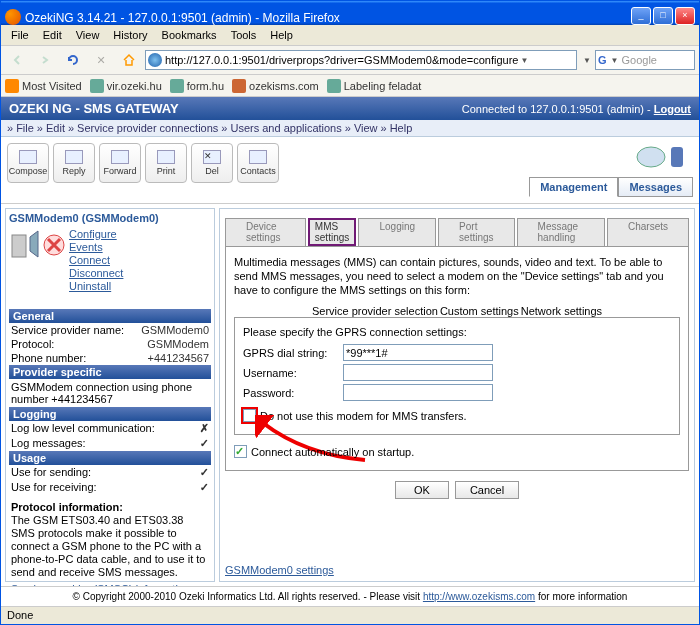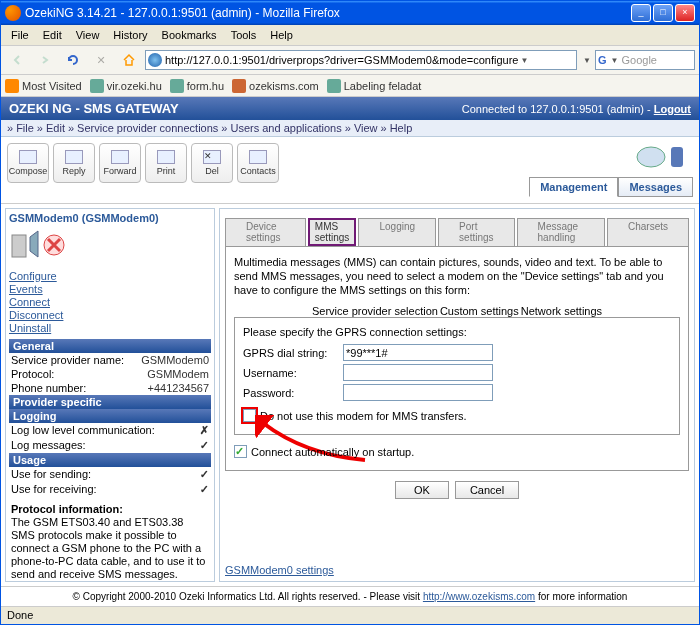--- a/index.html
+++ b/index.html
@@ -1,18 +1,18 @@
 <!DOCTYPE html>
 <html><head>
 <meta charset="utf-8">
 <style>
 * { box-sizing: border-box; margin: 0; padding: 0; font-family: Tahoma, Arial, sans-serif; }
 body { width: 700px; height: 625px; background: #ece9d8; font-size: 11px; overflow: hidden; }
 .window { width: 100%; height: 100%; border: 1px solid #0054e3; display: flex; flex-direction: column; }
-.titlebar { background: linear-gradient(to bottom, #3a95ff 0%, #0054e3 10%, #0054e3 90%, #0040b0 100%); color: #fff; height: 24px; display: flex; align-items: center; padding: 0 4px; font-size: 12px; }
+.titlebar { background: linear-gradient(to bottom, #3a95ff 0%, #0054e3 10%, #0054e3 90%, #0040b0 100%); color: #fff; height: 24px; display: flex; align-items: flex-end; padding: 0 4px; font-size: 12px; }
 .titlebar .ff-icon { width: 16px; height: 16px; background: radial-gradient(circle at 30% 30%, #ff9500, #e25200); border-radius: 50%; margin-right: 4px; }
 .titlebar .title { flex: 1; }
 .titlebar .winbtns { display: flex; gap: 2px; }
 .winbtn { width: 20px; height: 18px; background: linear-gradient(#6fa3f7,#2e6ed6); border: 1px solid #fff; border-radius: 3px; color: #fff; text-align: center; font-size: 9px; line-height: 15px; }
 .winbtn.close { background: linear-gradient(#f88,#d22); }
 .menubar { background: #ece9d8; height: 20px; display: flex; align-items: center; padding: 0 4px; gap: 2px; font-size: 11px; }
 .menubar span { padding: 2px 6px; cursor: default; }
 .navbar { background: #f5f4ee; height: 30px; border-top: 1px solid #ccc; border-bottom: 1px solid #ccc; display: flex; align-items: center; padding: 0 4px; gap: 4px; }
 .navbtn { width: 24px; height: 24px; border-radius: 4px; display: flex; align-items: center; justify-content: center; }
 .navbtn.disabled { opacity: 0.3; }
@@ -32,21 +32,21 @@
 .toolbtns { display: flex; gap: 4px; }
 .toolbtn { width: 42px; height: 40px; border: 1px solid #bbb; background: linear-gradient(#fff,#eee); border-radius: 4px; display: flex; flex-direction: column; align-items: center; justify-content: center; font-size: 9px; color: #333; }
 .toolbtn .ticon { width: 18px; height: 14px; background: #e8f0ff; border: 1px solid #99b; margin-bottom: 2px; }
 .logo-tabs { margin-left: auto; text-align: right; }
 .tabs { display: flex; margin-top: 4px; }
 .tab { border: 1px solid #999; background: linear-gradient(#fff,#e5ecf6); padding: 3px 10px; font-size: 11px; font-weight: bold; color: #2c5a9a; }
 .tab.active { background: #fff; border-bottom: 1px solid #fff; }
 .content { flex: 1; display: flex; padding: 4px; gap: 4px; overflow: hidden; }
 .leftpanel { width: 210px; border: 1px solid #bcd; padding: 3px; font-size: 11px; display: flex; flex-direction: column; }
 .panel-title { color: #2c5a9a; font-weight: bold; margin-bottom: 4px; }
-.dev-area { display: flex; gap: 6px; margin-bottom: 4px; flex-direction: column; }
+.dev-area { display: flex; margin-bottom: 16px; }
 .dev-icons { width: 60px; height: 36px; display: flex; align-items: center; justify-content: center; font-size: 9px; color: #888; }
 .dev-links a { display: block; color: #2c5a9a; text-decoration: underline; font-size: 11px; line-height: 13px; }
 .section-h { background: linear-gradient(#5878b8,#225099); color: #fff; font-weight: bold; padding: 1px 4px; font-size: 11px; }
 .kv-row { display: flex; padding: 1px 2px; }
 .kv-row .k { flex: 1; }
 .kv-row .v { color: #333; }
 .check { color: #3a3; font-weight: bold; }
 .cross { color: #888; font-weight: bold; }
 .proto-info { padding: 2px; line-height: 13px; margin-top: 4px; }
 .proto-info b { display: block; }
@@ -245,20 +245,21 @@
           </div>
         <div class="kv-row">
             <span class="k">Protocol:</span>
             <span class="v">GSMModem</span>
           </div>
         <div class="kv-row">
             <span class="k">Phone number:</span>
             <span class="v">+441234567</span>
           </div>
         <div class="section-h">Provider specific</div>
+        <div style="padding:2px">GSMModem connection using phone number +441234567</div>
         <div class="section-h">Logging</div>
         <div class="kv-row">
             <span class="k">Log low level communication:</span>
             <span class="v cross">✗</span>
           </div>
         <div class="kv-row">
             <span class="k">Log messages:</span>
             <span class="v check">✓</span>
           </div>
         <div class="section-h">Usage</div>

